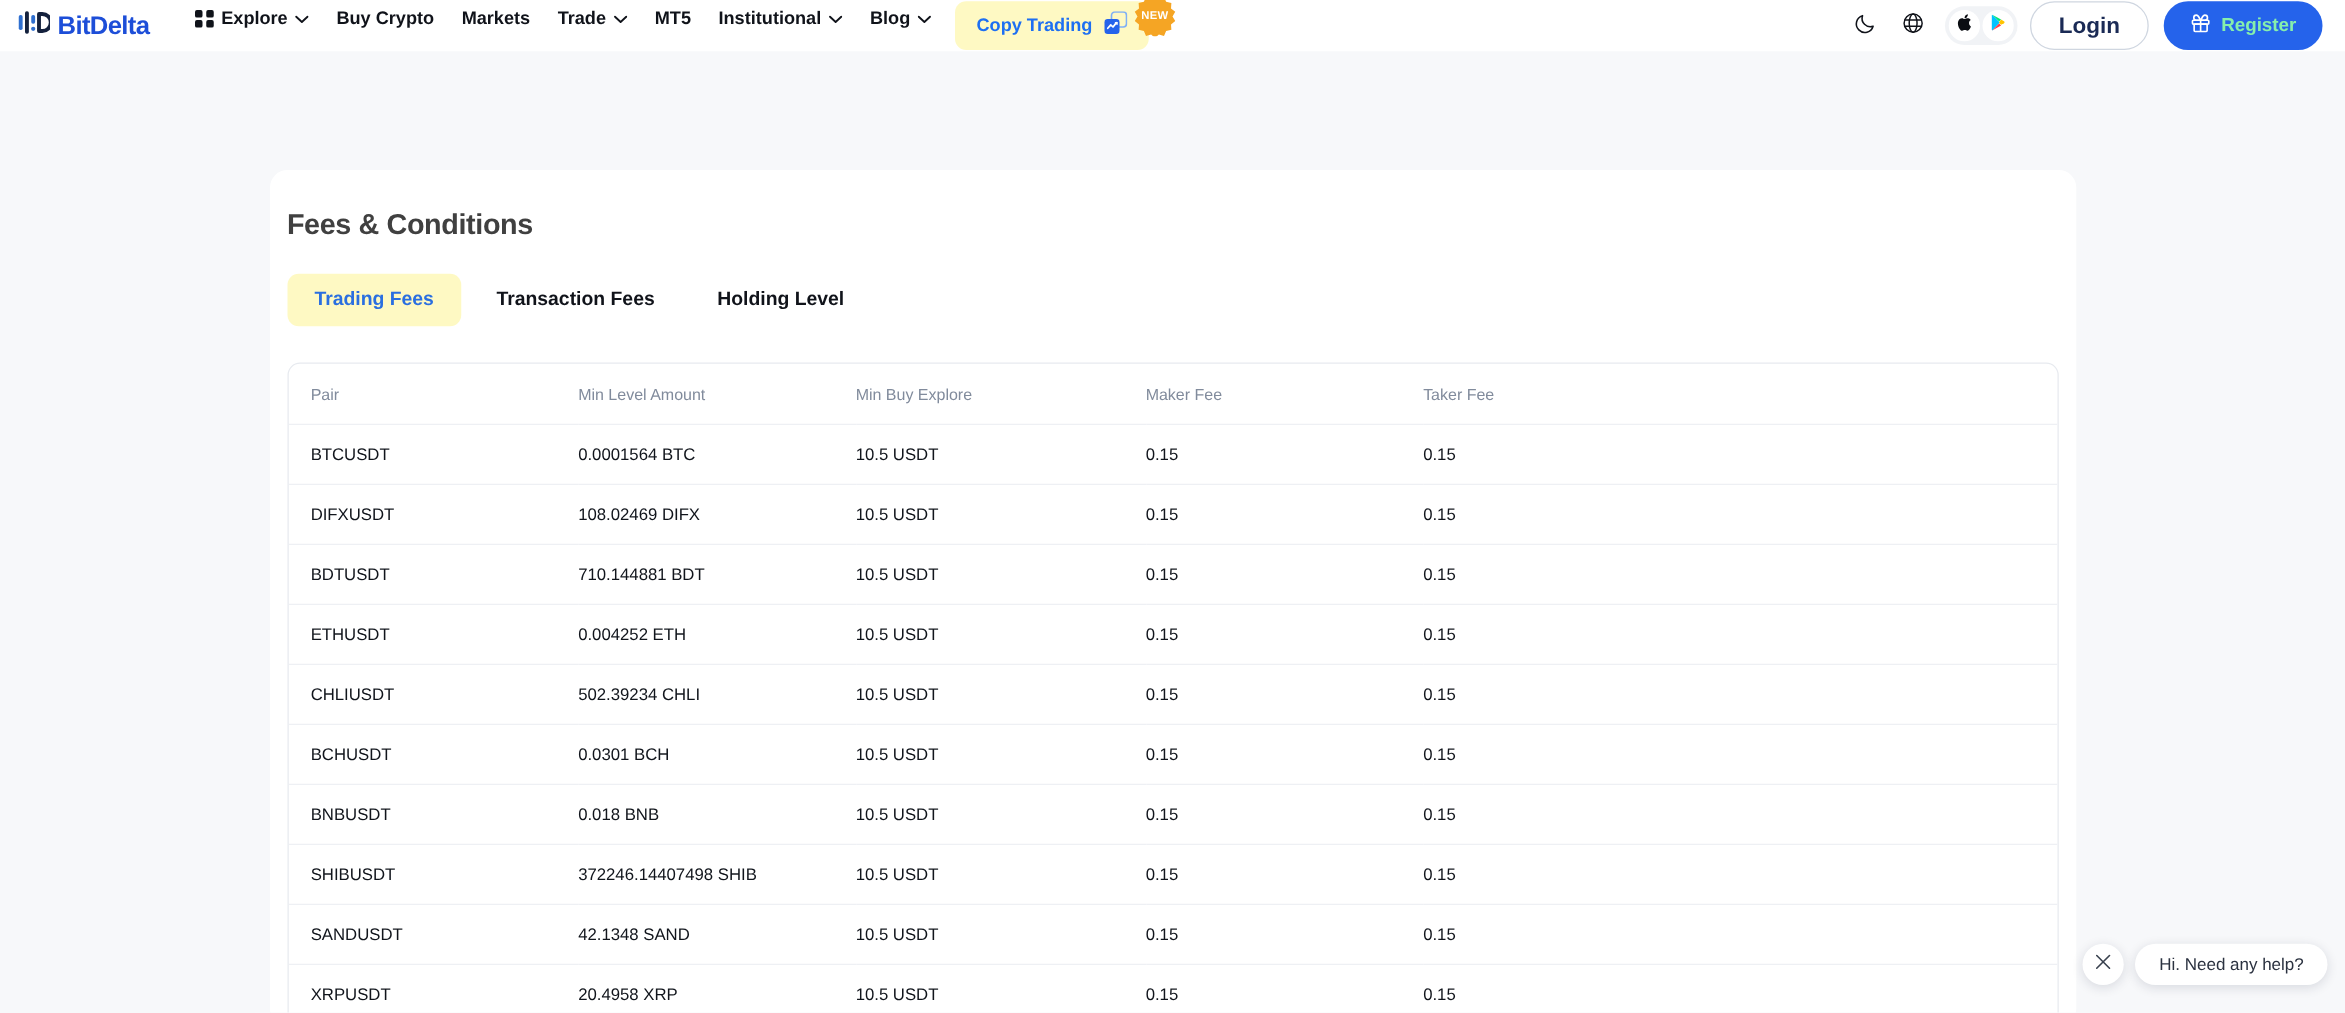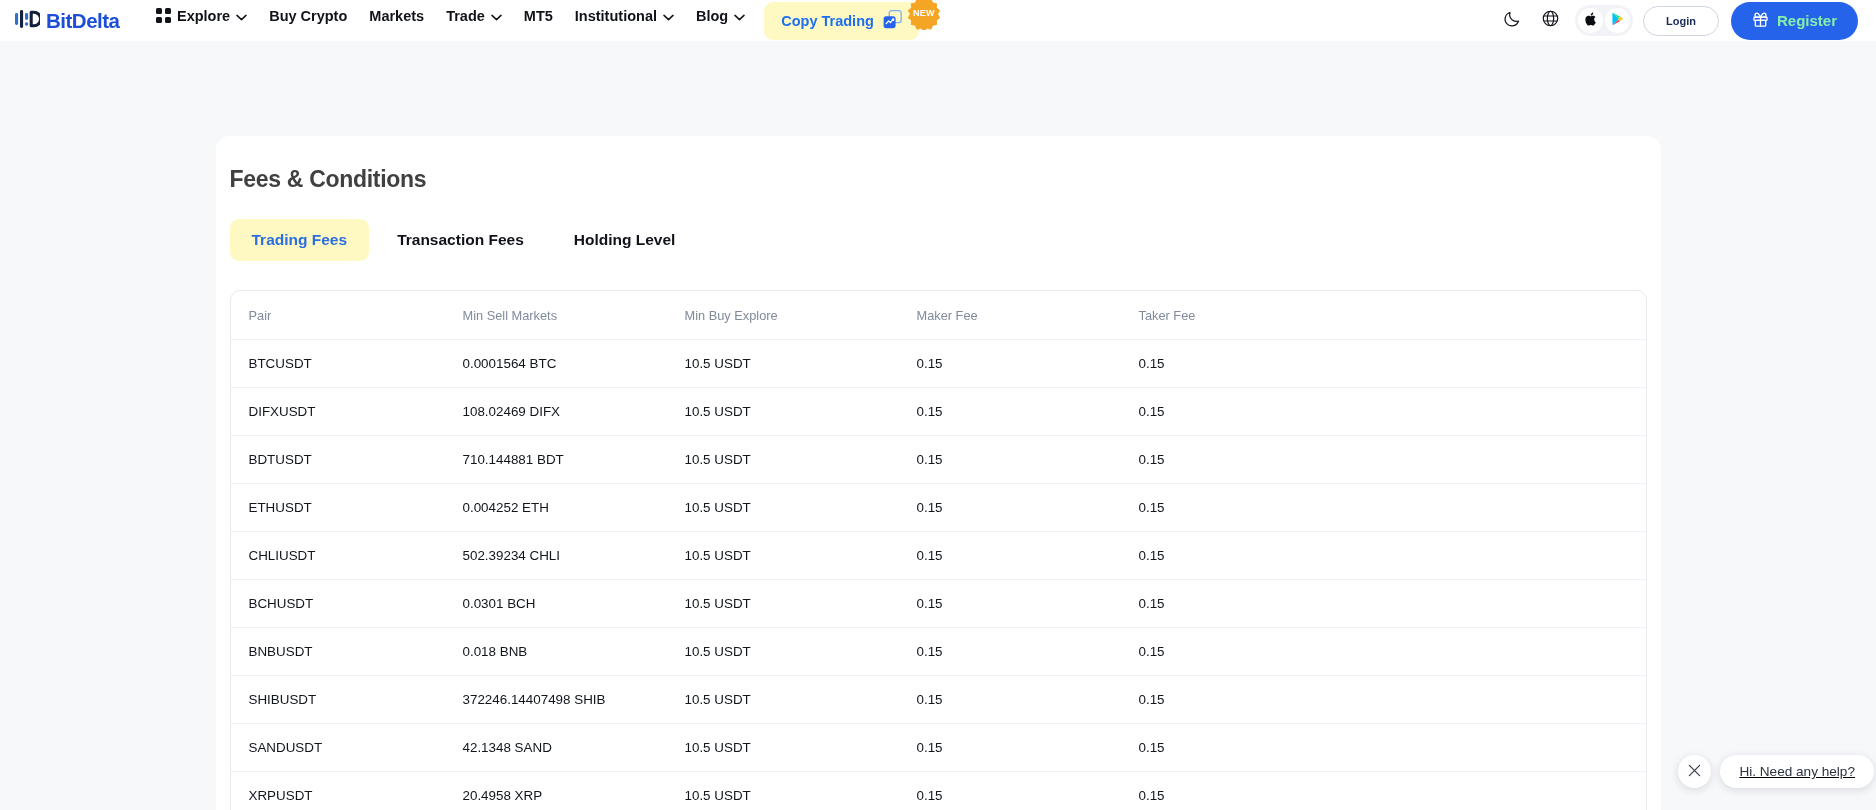--- a/index.html
+++ b/index.html
@@ -136,21 +136,21 @@
     background: #fff;
     display: flex;
     align-items: center;
     justify-content: center;
     cursor: pointer;
   }
   .login-btn {
     border: 1.4px solid #cfd6e0;
     border-radius: 999px;
     padding: 8px 22px;
-    font-size: 11px;
+    font-size: 18px;
     font-weight: 700;
     color: #1a2a55;
     background: #fff;
     cursor: pointer;
     margin-right: 12px;
   }
   .register-btn {
     display: flex;
     align-items: center;
     gap: 8px;
@@ -231,27 +231,26 @@
   tbody tr:last-child td { border-bottom: 1px solid #eef0f4; }
   .c1 { width: 232px; padding-left: 18px !important; }
   .c2 { width: 222px; }
   .c3 { width: 232px; }
   .c4 { width: 222px; }
   .c5 { width: auto; }
 
   
   .chat-widget {
     position: absolute;
-    right: 2px;
+    right: 14px;
     bottom: 22px;
     display: flex;
     align-items: center;
     gap: 9px;
     z-index: 40;
-    text-decoration: underline;
   }
   .chat-close {
     width: 33px;
     height: 33px;
     border-radius: 50%;
     background: #fff;
     box-shadow: 0 2px 9px rgba(20,30,60,.14);
     display: flex;
     align-items: center;
     justify-content: center;
@@ -430,21 +429,21 @@
       <div class="tab active">Trading Fees</div>
       <div class="tab">Transaction Fees</div>
       <div class="tab">Holding Level</div>
     </div>
 
     <div class="table-box">
       <table>
         <thead>
           <tr>
             <th class="c1">Pair</th>
-            <th class="c2">Min Sell Markets</th>
+            <th class="c2">Min Level Amount</th>
             <th class="c3">Min Buy Explore</th>
             <th class="c4">Maker Fee</th>
             <th class="c5">Taker Fee</th>
           </tr>
         </thead>
         <tbody>
           <tr>
             <td class="c1">BTCUSDT</td>
             <td class="c2">0.0001564 BTC</td>
             <td class="c3">10.5 USDT</td>

